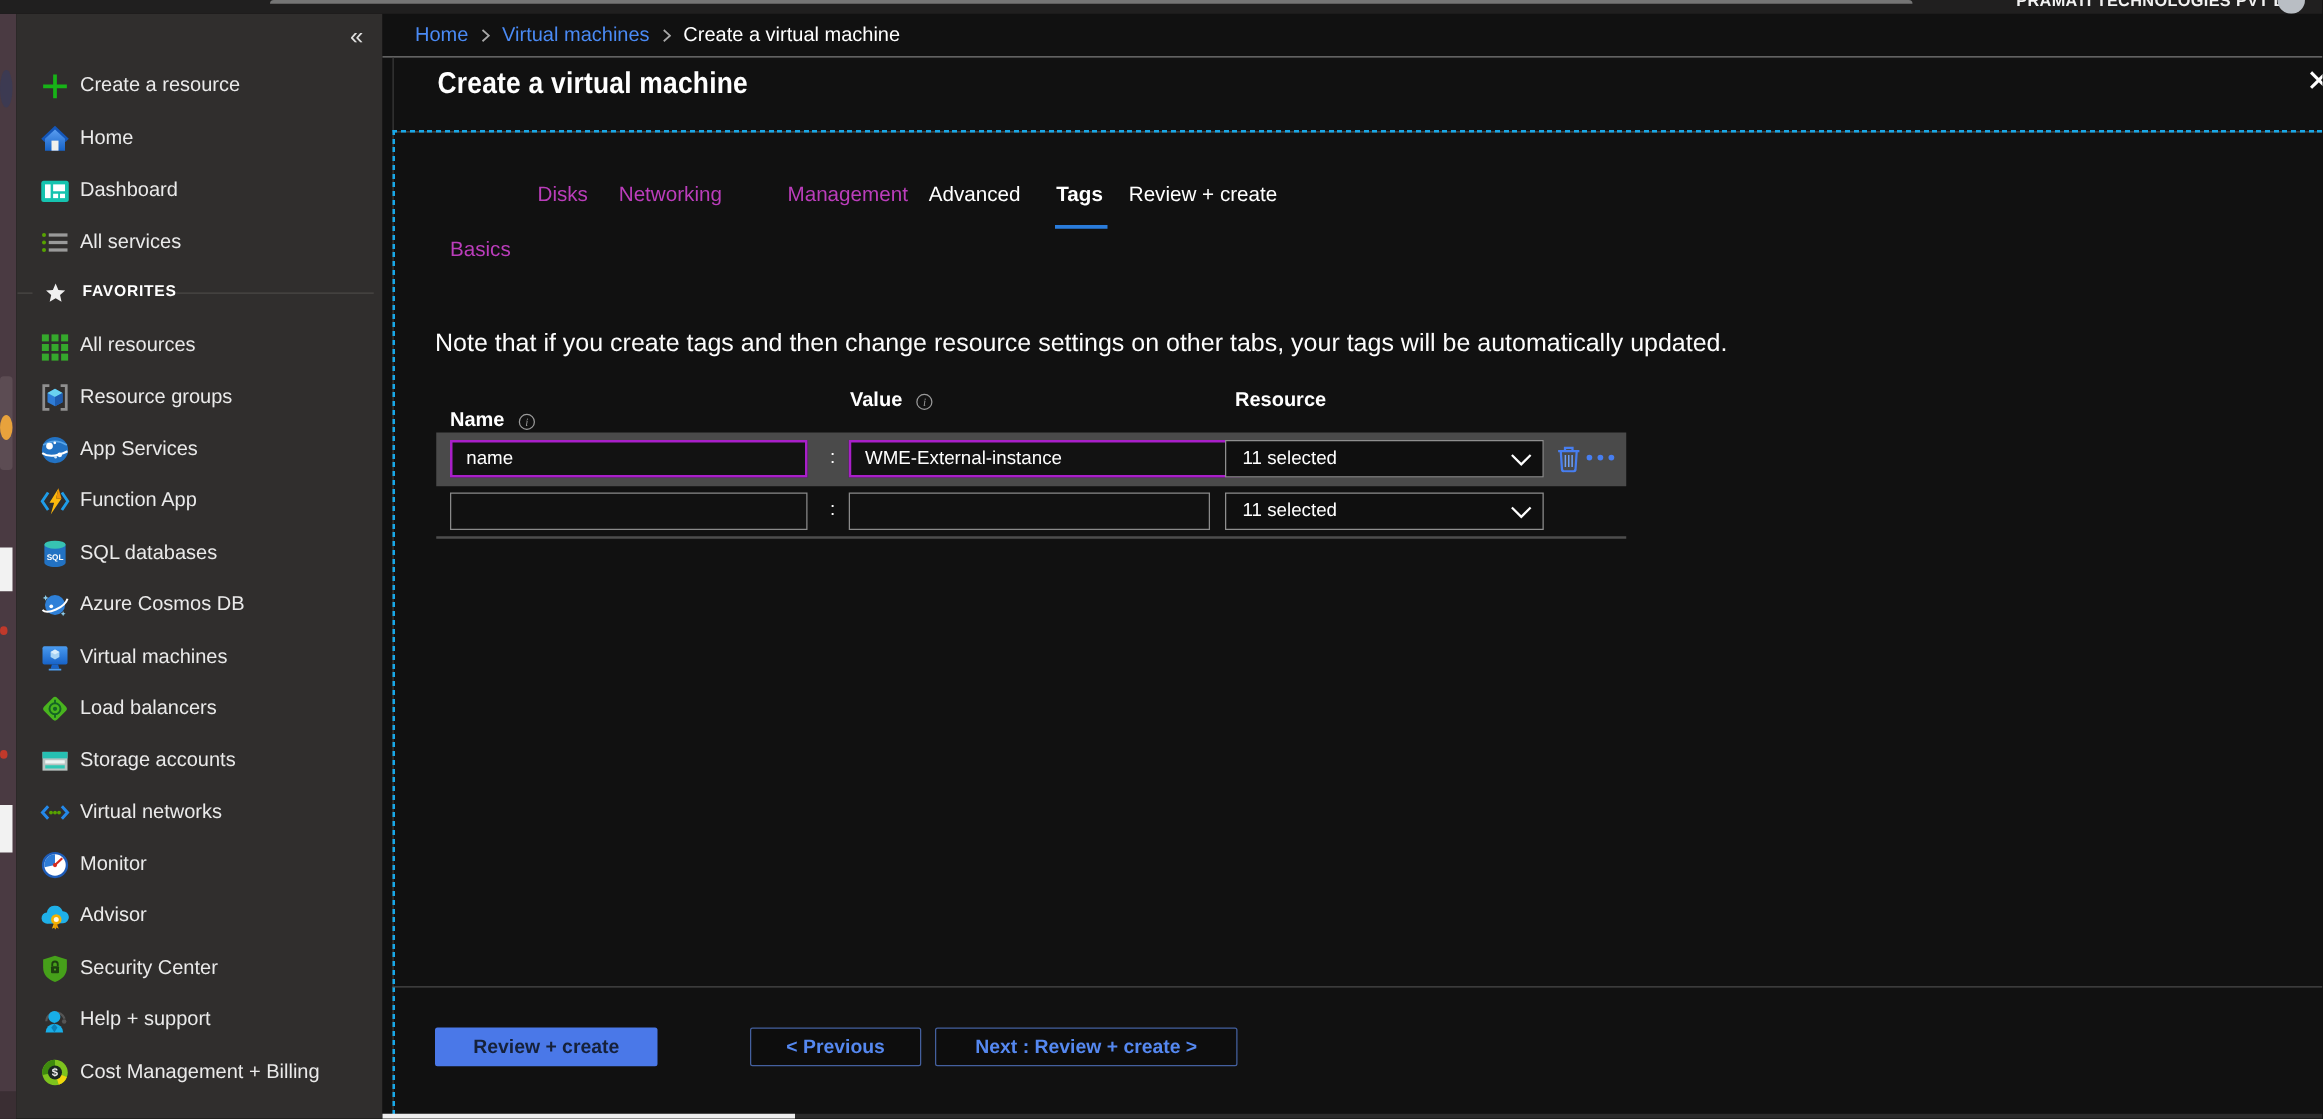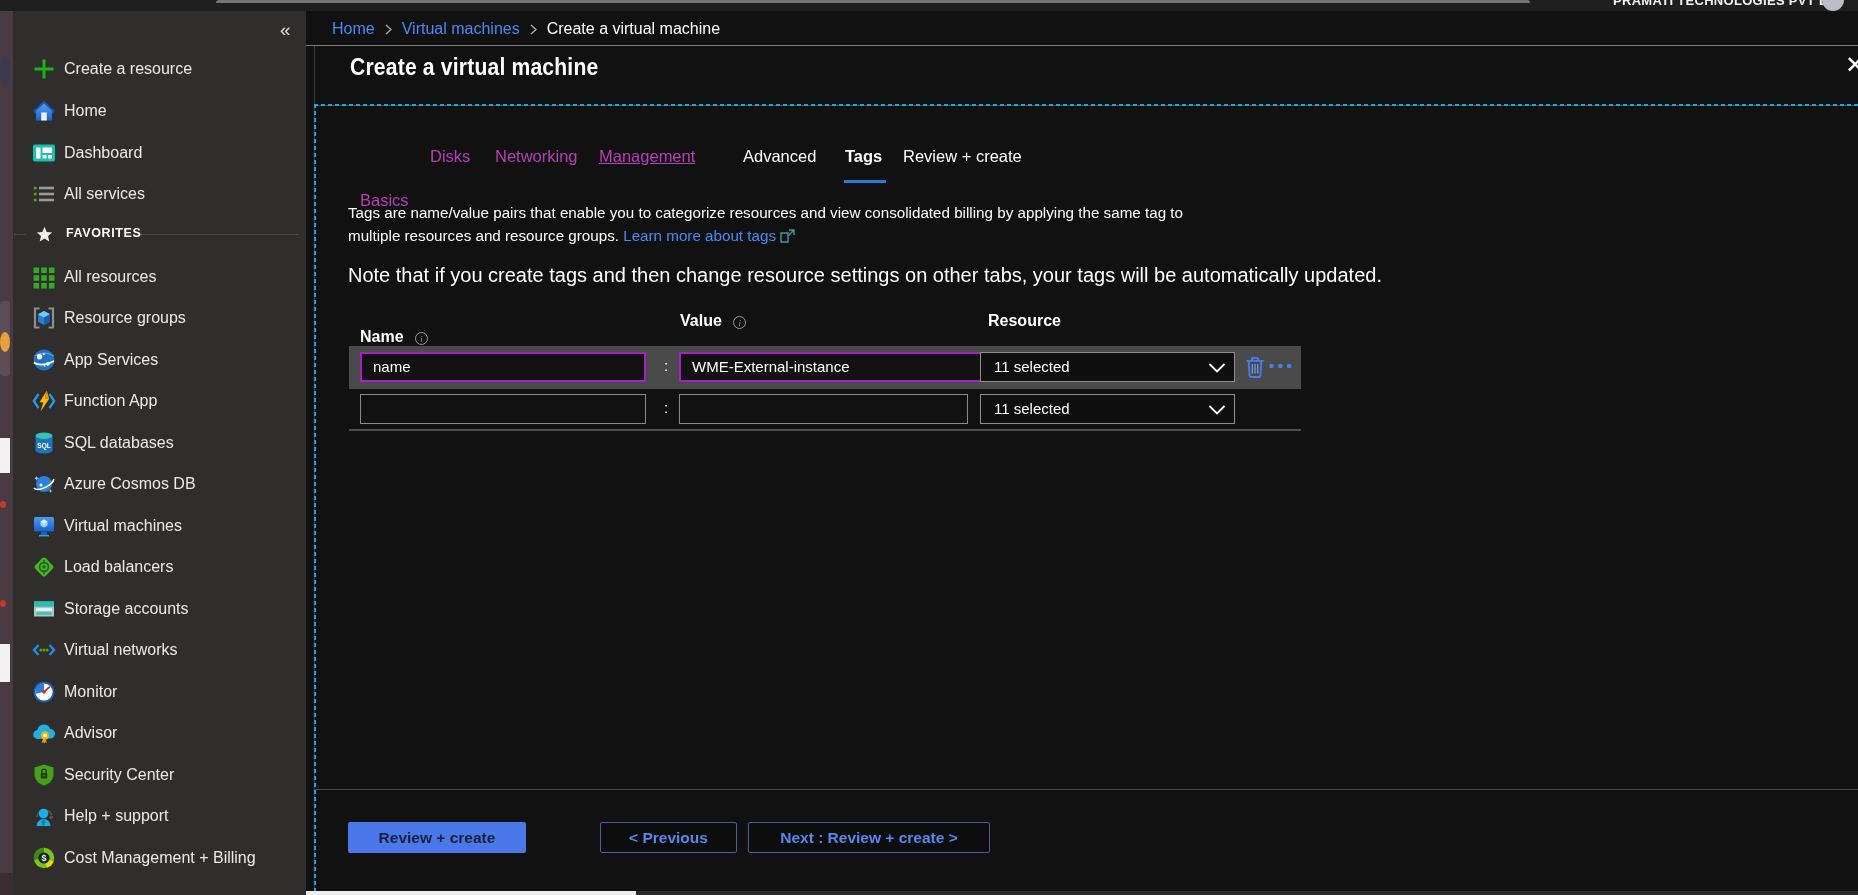--- a/index.html
+++ b/index.html
@@ -350,31 +350,27 @@
     <div id="closex">✕</div>
     <div id="dashsolid"></div>
       <div id="dashtop"></div>
       <div id="dashleftsolid"></div>
       <div id="dashleft"></div>
 
     <div id="tabs">
       <span class="tab m" style="left:12px;margin-top:44px;">Basics</span>
       <span class="tab m" style="left:82px;">Disks</span>
       <span class="tab m" style="left:147px;">Networking</span>
-      <span class="tab m" style="left:251px;text-decoration:underline;">Management</span>
+      <span class="tab m" style="left:282px;">Management</span>
       <span class="tab w" style="left:395px;">Advanced</span>
       <span class="tab w" id="tagtab" style="left:497px;">Tags</span>
       <span class="tab w" style="left:555px;">Review + create</span>
       <div id="tagunderline"></div>
     </div>
 
-    <div id="para1">Tags are name/value pairs that enable you to categorize resources and view consolidated billing by applying the same tag to<br>multiple resources and resource groups. <a>Learn more about tags</a> <svg width="15" height="14" viewBox="0 0 15 14" style="vertical-align:-2px">
-          <path d="M1 4 h7 v9 h-7 z" fill="none" stroke="#3d9b9b" stroke-width="1.4"></path>
-          <path d="M9 1 h5 v5 M14 1 L8 7" fill="none" stroke="#3d9b9b" stroke-width="1.4"></path>
-        </svg></div>
     <div id="para2">Note that if you create tags and then change resource settings on other tabs, your tags will be automatically updated.</div>
 
     <div id="th-name">Name <span class="info">i</span></div>
     <div id="th-value">Value <span class="info">i</span></div>
     <div id="th-res">Resource</div>
 
     <div id="row1">
       <div class="tinput" style="left:11px; width:286px; border:2px solid #a81fc8; line-height:26px;">name</div>
       <div class="colon" style="left:315px; top:11px;">:</div>
       <div class="tinput" style="left:330px; width:313px; border:2px solid #a81fc8; line-height:26px;">WME-External-instance</div>

